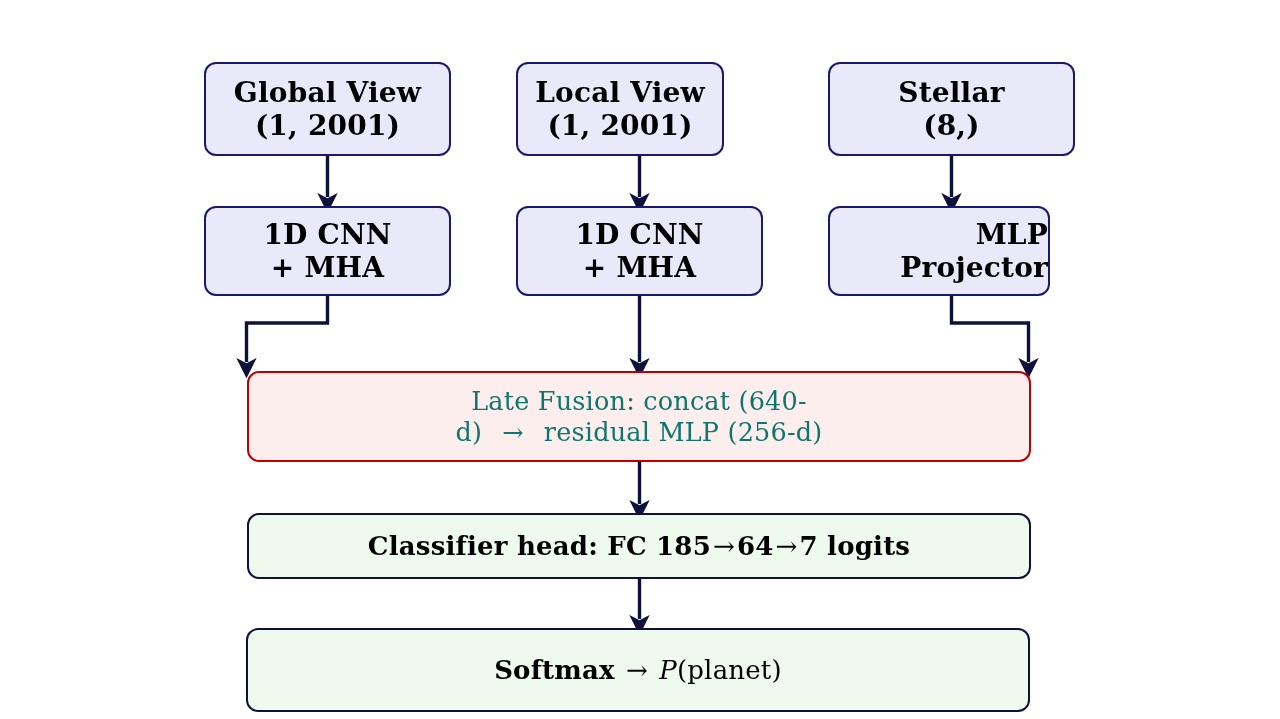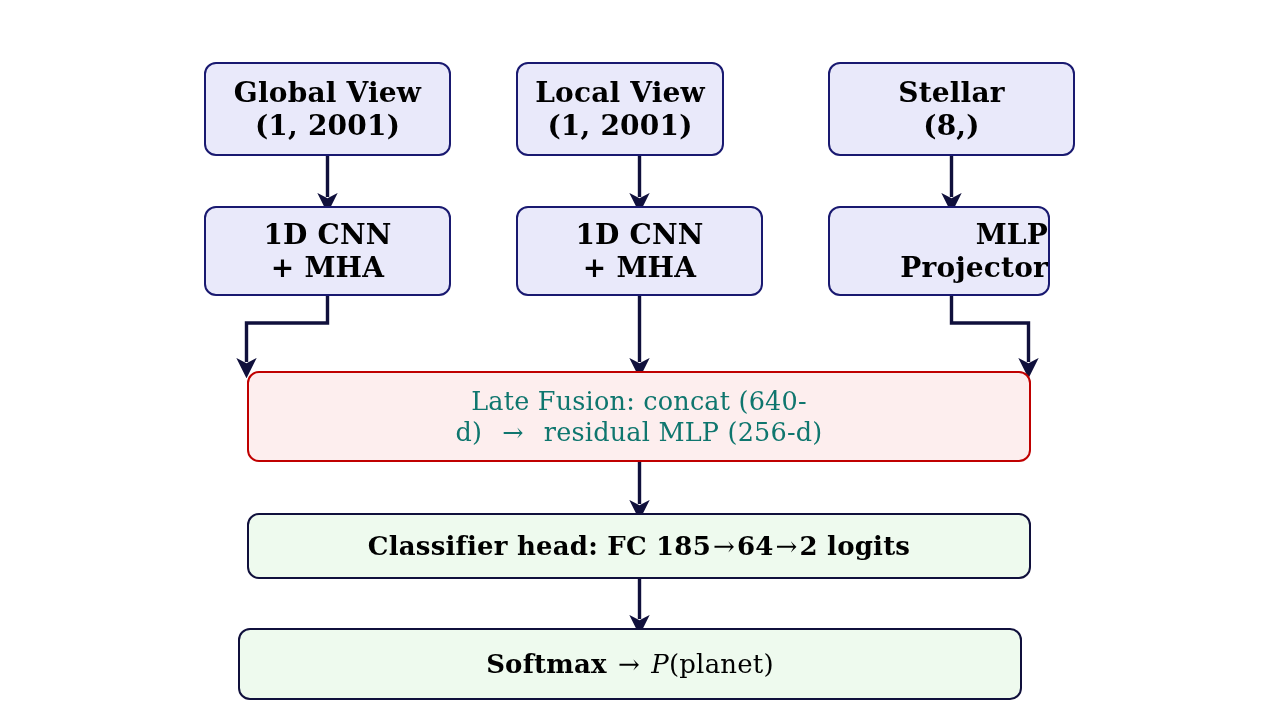--- a/index.html
+++ b/index.html
@@ -105,21 +105,21 @@
   #n-global   { left: 204px; top: 62px;  width: 247px; height: 94px; }
   #n-local    { left: 516px; top: 62px;  width: 208px; height: 94px; }
   #n-stellar  { left: 828px; top: 62px;  width: 247px; height: 94px; }
 
   #n-cnn1     { left: 204px; top: 206px; width: 247px; height: 90px; }
   #n-cnn2     { left: 516px; top: 206px; width: 247px; height: 90px; }
   #n-mlp      { left: 828px; top: 206px; width: 222px; height: 90px; text-align: right; }
 
   #n-fusion   { left: 247px; top: 371px; width: 784px; height: 91px; }
   #n-clf      { left: 247px; top: 513px; width: 784px; height: 66px; }
-  #n-softmax  { left: 238px; top: 628px; width: 784px; height: 72px; }
+  #n-softmax  { left: 246px; top: 628px; width: 784px; height: 84px; }
 </style>
 </head>
 <body>
 
 <div id="canvas">
 
   <svg id="edges" viewBox="0 0 1280 719" xmlns="http://www.w3.org/2000/svg">
     <defs>
       <marker id="ah" markerWidth="9" markerHeight="9" refX="2.4" refY="4.5" orient="auto" markerUnits="strokeWidth">
         <path d="M0,0.6 L0,8.4 L2.6,4.5 Z M0.4,4.5 L6.4,4.5" fill="#10103c"></path>
@@ -188,21 +188,21 @@
 
   <div class="node pink" id="n-fusion">
     <span class="node-label">
       <span>Late Fusion: concat (640-</span><br>
       <span>d)</span><span class="wide-gap"></span><span class="arrowglyph">→</span><span class="wide-gap"></span><span>residual MLP (256-d)</span>
     </span>
   </div>
 
   <div class="node mint" id="n-clf">
     <span class="node-label">
-      <span>Classifier head: FC 185</span><span class="arrowglyph">→</span><span>64</span><span class="arrowglyph">→</span><span>2 logits</span>
+      <span>Classifier head: FC 185</span><span class="arrowglyph">→</span><span>64</span><span class="arrowglyph">→</span><span>7 logits</span>
     </span>
   </div>
 
   <div class="node mint" id="n-softmax">
     <span class="node-label">
       <span>Softmax</span>
       <span class="arrowglyph">→</span>
       <span class="mathit">P</span><span class="mathrm">(planet)</span>
     </span>
   </div>

